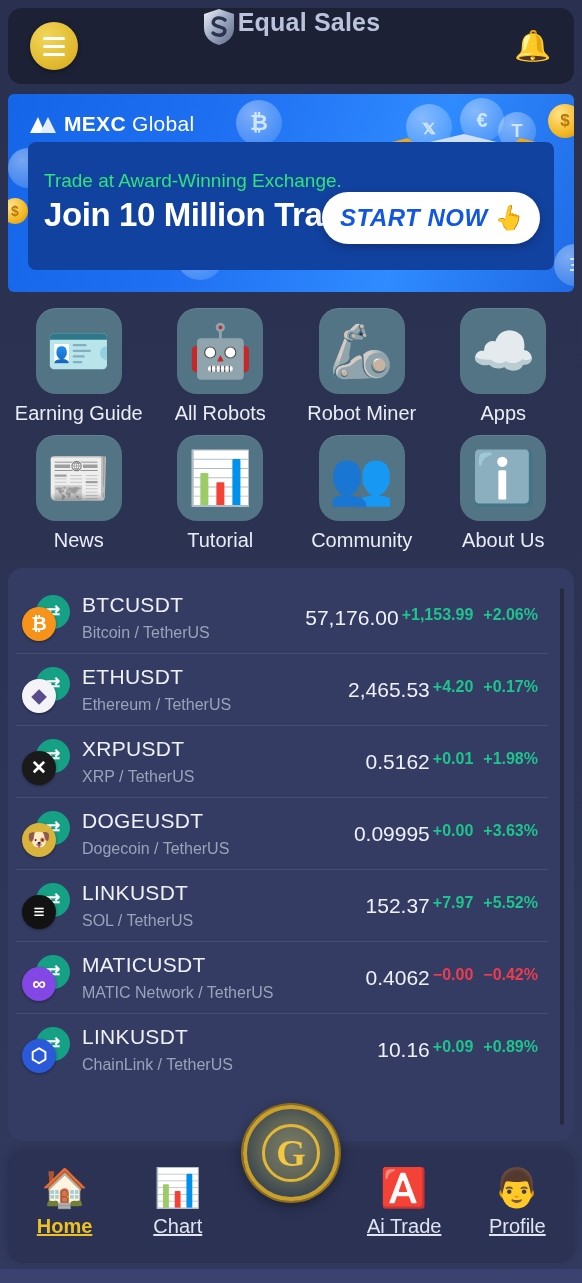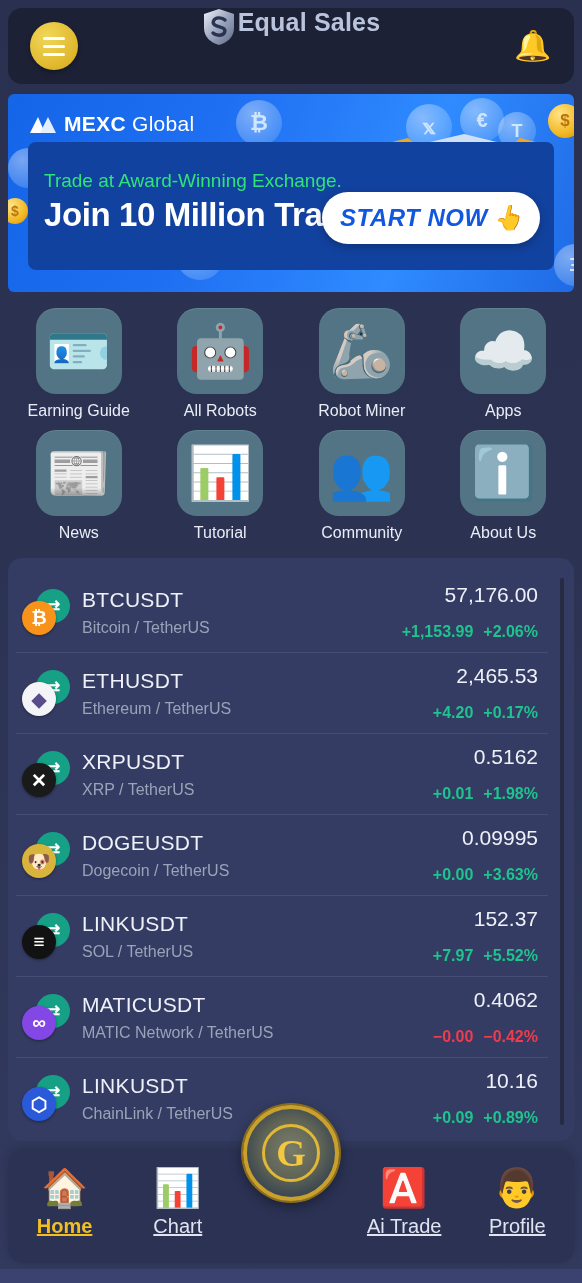--- a/index.html
+++ b/index.html
@@ -103,21 +103,21 @@
     row-gap: 10px; padding: 4px 0 8px 0;
   }
   .grid-cell { display: flex; flex-direction: column; align-items: center; gap: 8px; cursor: pointer; }
   .tile {
     width: 86px; height: 86px; border-radius: 20px;
     background: #527484;
     display: flex; align-items: center; justify-content: center;
     font-size: 52px; line-height: 1;
     box-shadow: inset 0 1px 0 rgba(255,255,255,.10);
   }
-  .grid-label { color: #e9edf6; font-size: 16px; }
+  .grid-label { color: #e9edf6; font-size: 20px; }
 
   
   .ticker-card {
     margin: 8px 8px 0 8px;
     background: #343c63;
     border-radius: 14px;
     flex: 1 1 auto;
     min-height: 0;
     position: relative;
     overflow: hidden;
@@ -139,21 +139,21 @@
   }
   .ic-base {
     position: absolute; left: 2px; top: 12px; width: 34px; height: 34px; border-radius: 50%;
     display: flex; align-items: center; justify-content: center;
     color: #fff; font-size: 19px; font-weight: bold;
     box-shadow: 0 1px 3px rgba(0,0,0,.4);
   }
   .pair-text { display: flex; flex-direction: column; gap: 7px; }
   .pair-symbol { color: #eef1f8; font-size: 21px; letter-spacing: .3px; }
   .pair-name { color: #9aa3b8; font-size: 16px; }
-  .price-col { margin-left: auto; display: flex; flex-direction: column; align-items: flex-end; gap: 16px; }
+  .price-col { margin-left: auto; display: flex; flex-direction: row; gap: 3px; }
   .price { color: #eef1f8; font-size: 21px; }
   .change { font-size: 16px; display: flex; gap: 10px; font-weight: bold; }
   .up { color: #1ec48d; }
   .down { color: #ef3b4e; }
   .scroll-track {
     position: absolute; right: 10px; top: 20px; bottom: 16px;
     width: 4px; background: #262b42; border-radius: 2px; cursor: pointer;
   }
 
   

